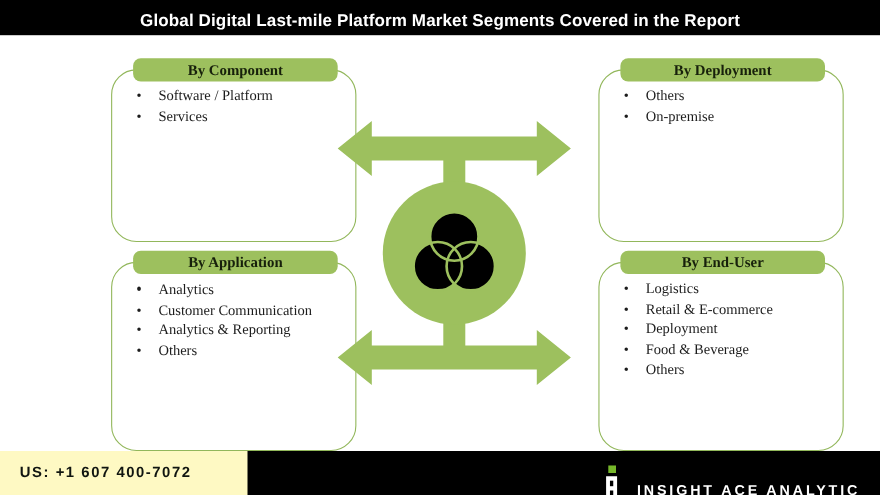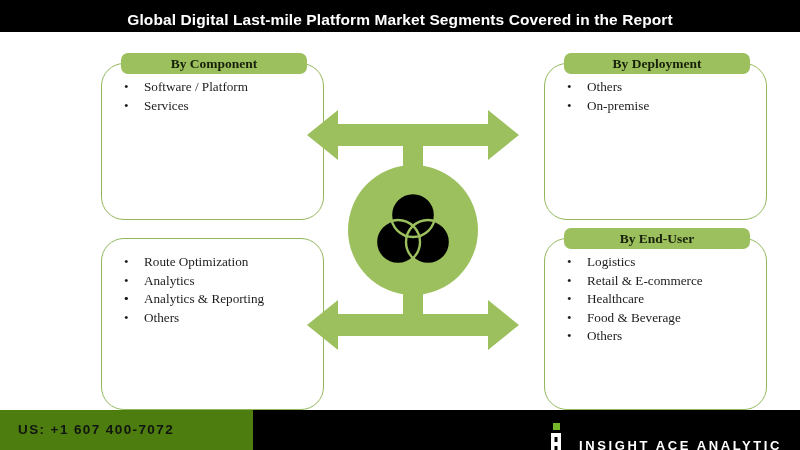--- a/index.html
+++ b/index.html
@@ -116,22 +116,21 @@
   .footer {
     position: absolute;
     left: 0; top: 410px;
     width: 800px; height: 40px;
     background: #000000;
   }
   .footer-phone-block {
     position: absolute;
     left: 0; top: 0;
     width: 225px; height: 40px;
-    background: #4d7c0f;
-    padding-left: 28px;
+    background: #fef9c3;
   }
   .footer-phone-text {
     position: absolute;
     left: 18px; top: 0;
     height: 40px;
     line-height: 40px;
     color: #101510;
     font-family: "Liberation Sans", sans-serif;
     font-weight: bold;
     font-size: 13.5px;
@@ -191,31 +190,32 @@
         <span>Others</span>
       </li>
       <li class="seg-item">
         <span class="bullet">•</span>
         <span>On-premise</span>
       </li>
     </ul>
   </div>
 
   <div class="seg-box seg-bl">
+    <div class="seg-header">By Application</div>
     <ul class="seg-list">
       <li class="seg-item">
         <span class="bullet">•</span>
-        <span>Route Optimization</span>
       </li>
       <li class="seg-item">
         <span class="bullet">•</span>
         <span>Analytics</span>
       </li>
       <li class="seg-item">
         <span class="bullet">•</span>
+        <span>Customer Communication</span>
       </li>
       <li class="seg-item">
         <span class="bullet">•</span>
         <span>Analytics &amp; Reporting</span>
       </li>
       <li class="seg-item">
         <span class="bullet">•</span>
         <span>Others</span>
       </li>
     </ul>
@@ -227,21 +227,21 @@
       <li class="seg-item">
         <span class="bullet">•</span>
         <span>Logistics</span>
       </li>
       <li class="seg-item">
         <span class="bullet">•</span>
         <span>Retail &amp; E-commerce</span>
       </li>
       <li class="seg-item">
         <span class="bullet">•</span>
-        <span>Healthcare</span>
+        <span>Deployment</span>
       </li>
       <li class="seg-item">
         <span class="bullet">•</span>
         <span>Food &amp; Beverage</span>
       </li>
       <li class="seg-item">
         <span class="bullet">•</span>
         <span>Others</span>
       </li>
     </ul>

